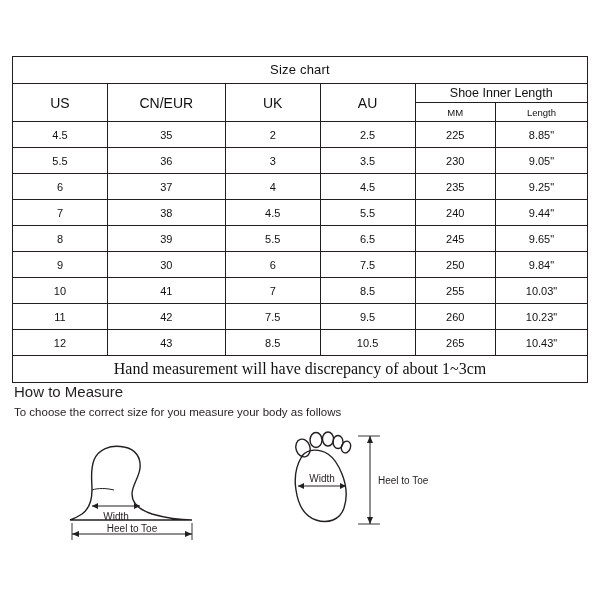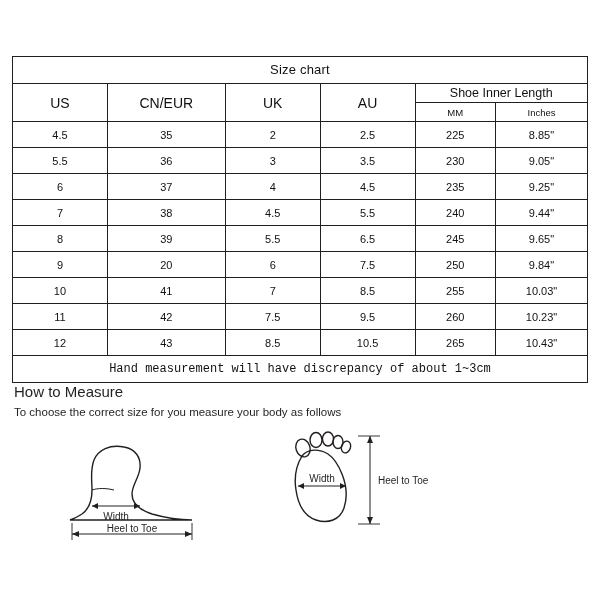--- a/index.html
+++ b/index.html
@@ -61,22 +61,22 @@
     font-size: 9.5px;
     font-weight: bold;
     height: 16px;
     margin-top: 24px;
   }
   .data-cell {
     font-size: 11px;
     height: 23px;
   }
   .note-row td {
-    font-family: Liberation Mono, monospace;
-    font-size: 12px;
+    font-family: Liberation Serif, serif;
+    font-size: 16px;
     height: 24px;
     letter-spacing: 0px;
   }
   .reference-note {
     position: absolute;
     left: 12px;
     top: 355px;
     font-family: "DejaVu Sans Mono", monospace;
     font-size: 11.5px;
     color: #111;
@@ -138,21 +138,21 @@
         </tr>
         <tr>
           <td class="head-cell" rowspan="2">US</td>
           <td class="head-cell" rowspan="2">CN/EUR</td>
           <td class="head-cell" rowspan="2">UK</td>
           <td class="head-cell" rowspan="2">AU</td>
           <td class="sil-head" colspan="2">Shoe Inner Length</td>
         </tr>
         <tr>
           <td class="sub-head">MM</td>
-          <td class="sub-head">Inches</td>
+          <td class="sub-head">Length</td>
         </tr>
 
         <tr>
           <td class="data-cell">4.5</td>
           <td class="data-cell">35</td>
           <td class="data-cell">2</td>
           <td class="data-cell">2.5</td>
           <td class="data-cell">225</td>
           <td class="data-cell">8.85"</td>
         </tr>
@@ -183,21 +183,21 @@
         <tr>
           <td class="data-cell">8</td>
           <td class="data-cell">39</td>
           <td class="data-cell">5.5</td>
           <td class="data-cell">6.5</td>
           <td class="data-cell">245</td>
           <td class="data-cell">9.65"</td>
         </tr>
         <tr>
           <td class="data-cell">9</td>
-          <td class="data-cell">20</td>
+          <td class="data-cell">30</td>
           <td class="data-cell">6</td>
           <td class="data-cell">7.5</td>
           <td class="data-cell">250</td>
           <td class="data-cell">9.84"</td>
         </tr>
         <tr>
           <td class="data-cell">10</td>
           <td class="data-cell">41</td>
           <td class="data-cell">7</td>
           <td class="data-cell">8.5</td>

